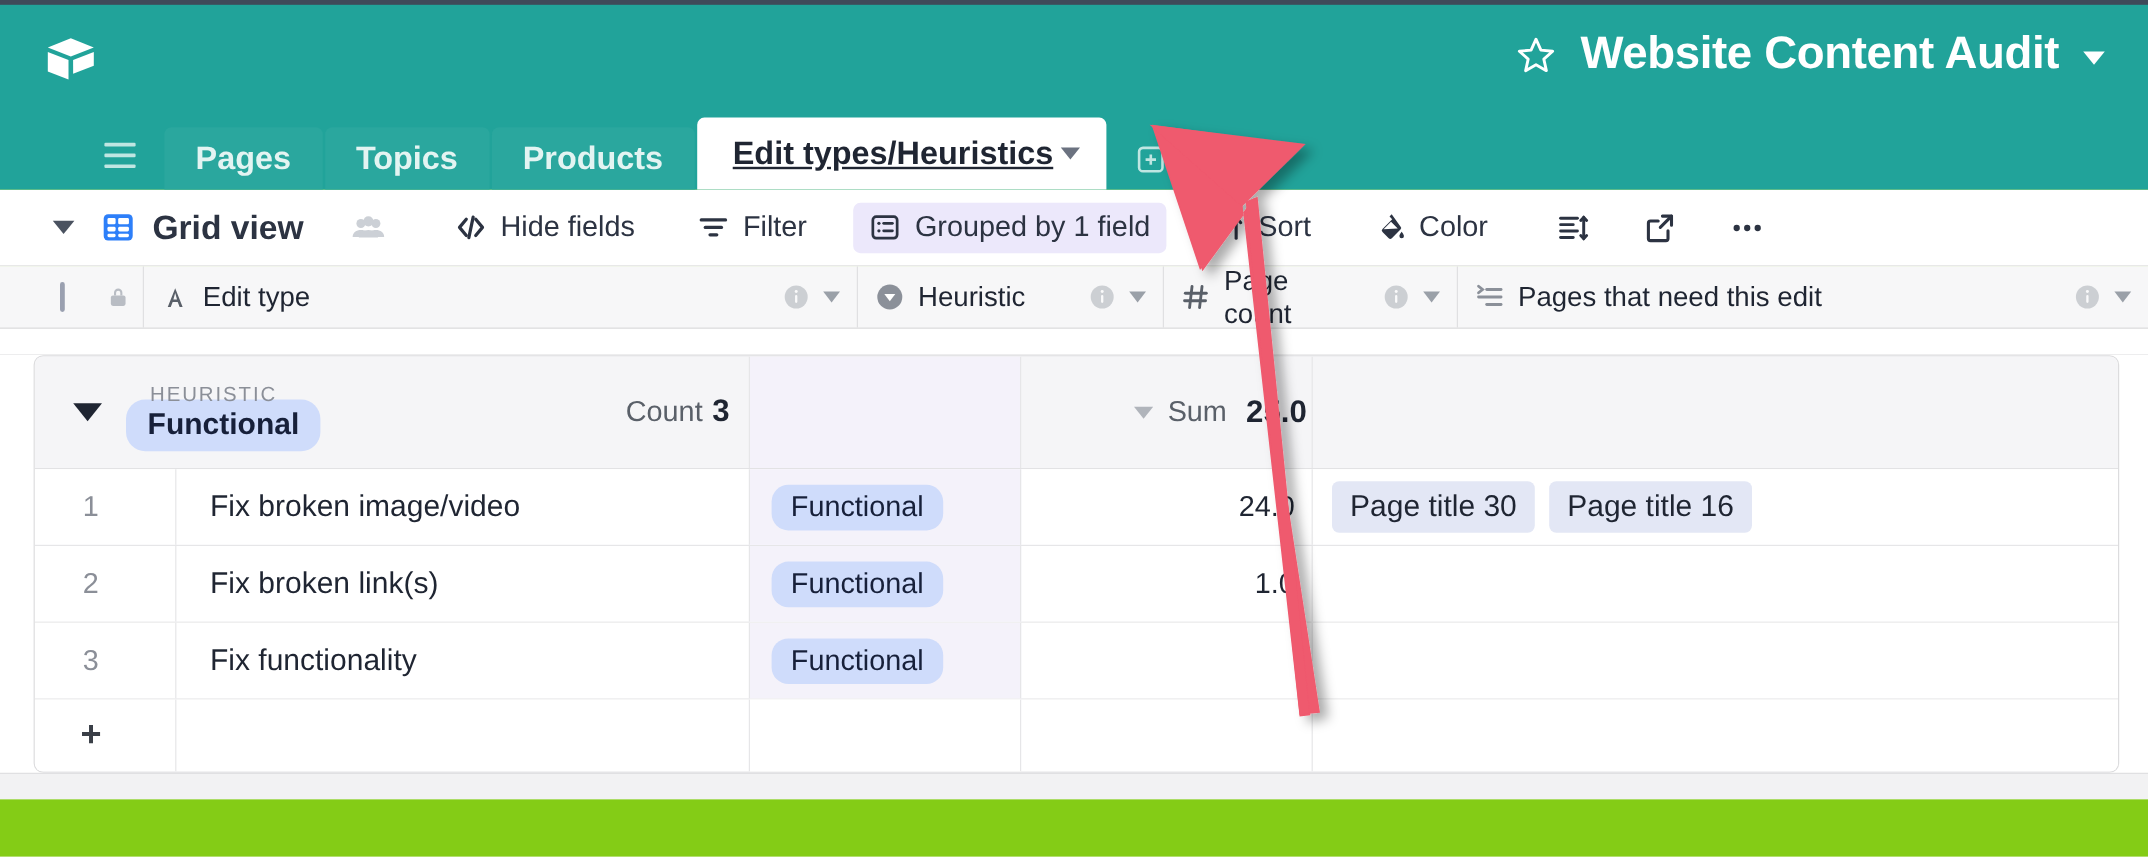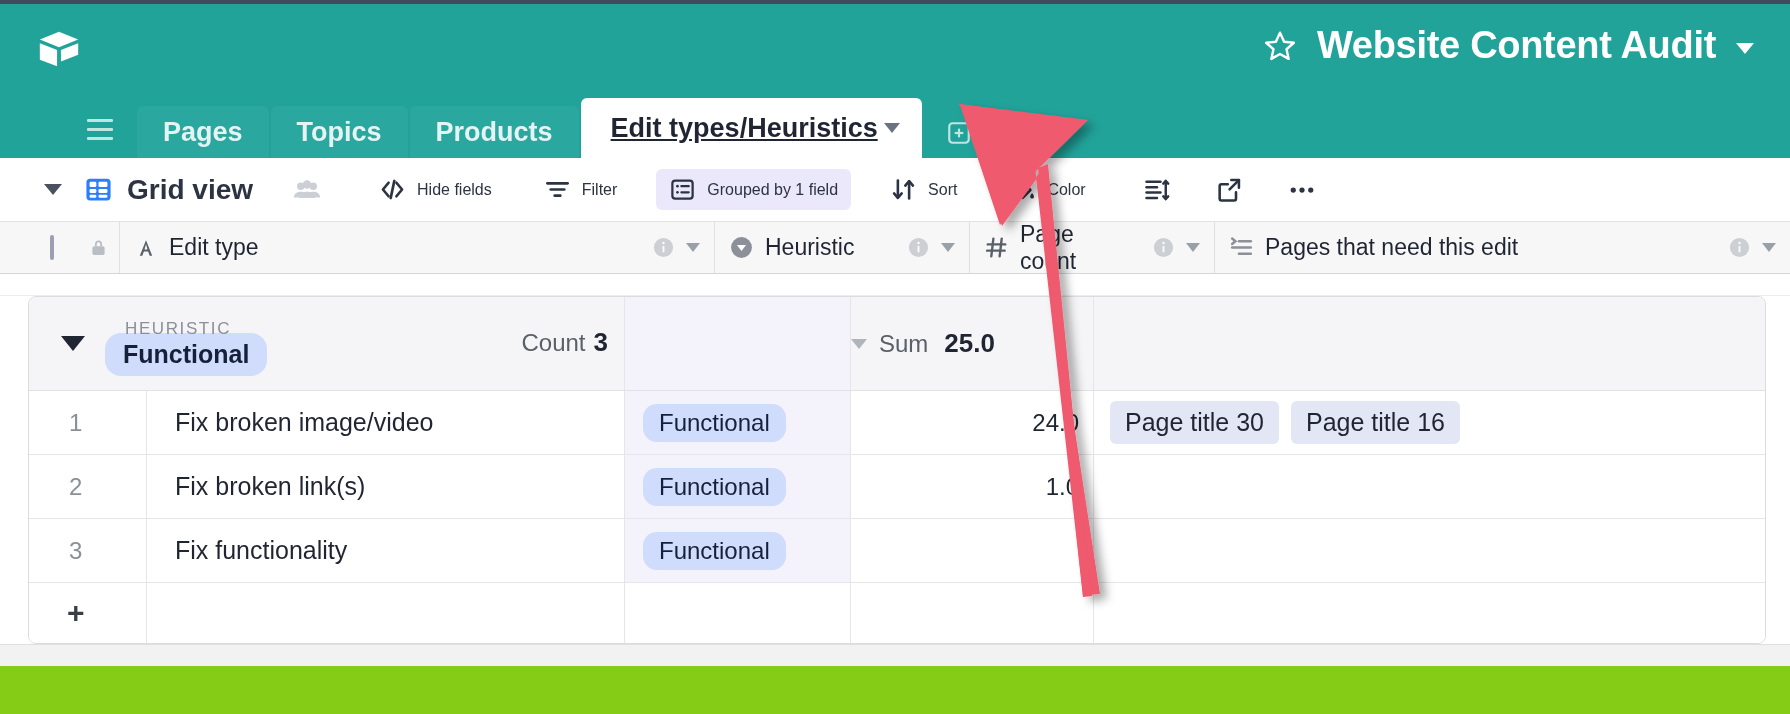--- a/index.html
+++ b/index.html
@@ -86,21 +86,21 @@
     border-bottom: 1px solid #e3e3e3;
   }
   .tb-caret {
     width: 0; height: 0; margin-right: 22px;
     border-left: 9px solid transparent;
     border-right: 9px solid transparent;
     border-top: 11px solid #4a5260;
   }
   .tb-item {
     display:flex; align-items:center; gap: 11px;
-    color: #2c3342; font-size: 16px;
+    color: #2c3342; font-size: 24px;
     padding: 7px 13px; border-radius: 6px;
     white-space: nowrap;
   }
   .tb-item.grid-view { font-size: 28px; font-weight: bold; padding-left: 0; gap: 14px; }
   .tb-item.highlight { background: #ece8fb; }
   .tb-sep { width: 26px; }
   .tb-sep-lg { width: 44px; }
   .icon { display:flex; align-items:center; justify-content:center; flex: none; }
 
   
@@ -160,21 +160,21 @@
   .gh-pill {
     background: #cfdcfb; color: #17203a;
     font-size: 25px; font-weight: bold;
     padding: 7px 18px; border-radius: 16px;
     margin-top: 22px;
   }
   .gh-count { position:absolute; right: 16px; top: 30px; font-size: 24px; color: #5a6069; }
   .gh-count b { color:#1f2532; font-size: 26px; margin-left:8px; font-weight:bold;}
   .gh-heur { width: 226px; background:#f4f2fa; }
   .gh-num {
-    width: 243px; padding-right: 21px;
+    width: 243px; justify-content: flex-end; padding-right: 4px;
     gap: 12px; font-size: 24px; color: #5a6069;
   }
   .gh-num .dd-sm {
     width: 0; height: 0;
     border-left: 8px solid transparent;
     border-right: 8px solid transparent;
     border-top: 10px solid #b0b4bb;
   }
   .gh-num b { color:#1f2532; font-size:26px; margin-left:4px; }
   .gh-last { flex:1; border-right:none; }

